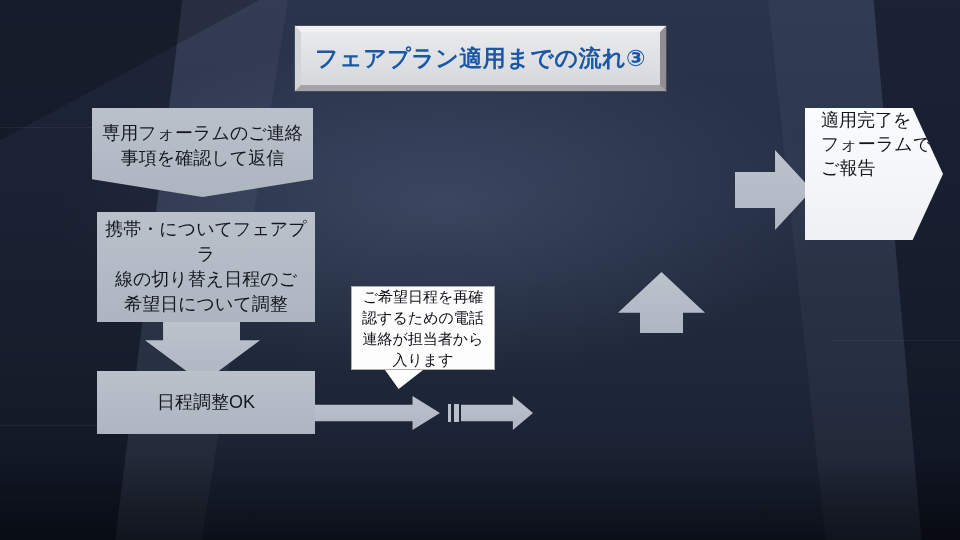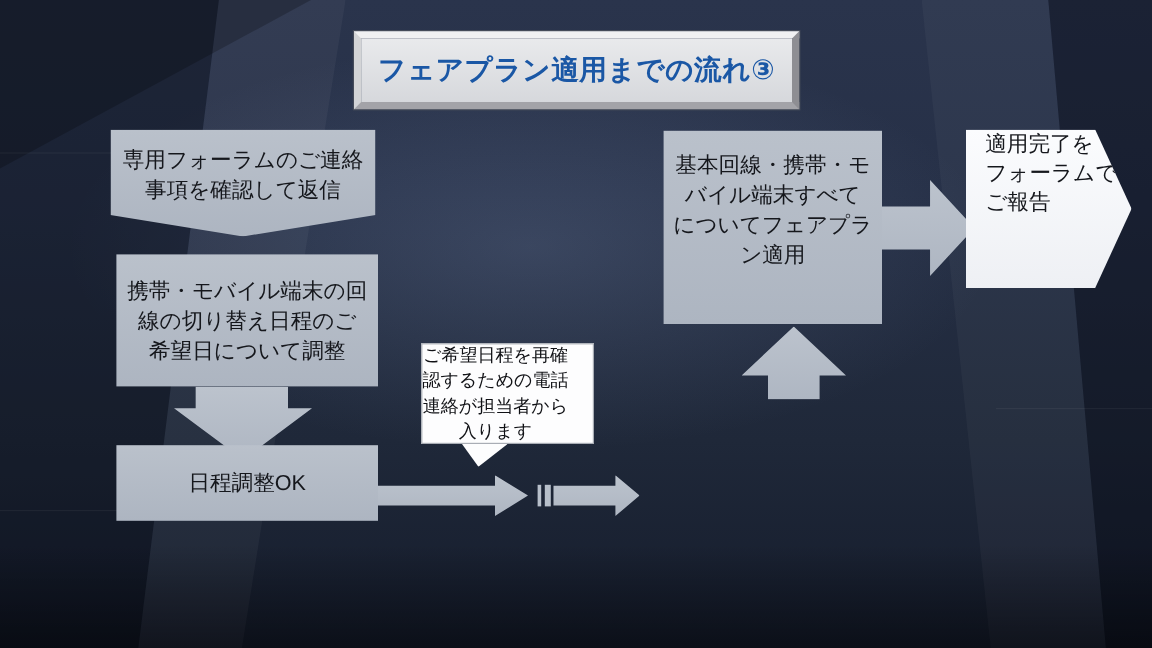--- a/index.html
+++ b/index.html
@@ -66,21 +66,21 @@
   .stripe{position:absolute;top:8px;bottom:8px;background:#b7bfca;}
   .stripe-1{left:0;width:3px;}
   .stripe-2{left:6px;width:5px;}
   .striped-body{position:absolute;left:13px;right:0;top:0;bottom:0;
     background:linear-gradient(180deg,#bcc3cd,#aeb6c2);
     clip-path:polygon(0 26%,72% 26%,72% 0,100% 50%,72% 100%,72% 74%,0 74%);}
   
   .callout{position:absolute;left:351px;top:286px;width:144px;height:103px;z-index:4;}
   .callout-rect{position:absolute;left:0;top:0;width:144px;height:84px;box-sizing:border-box;
     background:#fdfdfe;border:1px solid #a9adb5;
-    display:flex;align-items:center;justify-content:flex-start;}
+    display:flex;align-items:center;justify-content:center;}
   .callout-tail{position:absolute;left:34px;top:84px;width:38px;height:19px;background:#fdfdfe;
     clip-path:polygon(0 0,100% 0,36% 100%);}
   .callout-text{font-size:15px;line-height:21px;color:#101115;text-align:center;white-space:pre-line;}
 </style>
 </head>
 <body>
 
 <div id="slide">
 
   <div class="bg glow"></div>
@@ -97,21 +97,21 @@
   <div class="title">
     <span class="title-text">フェアプラン適用までの流れ③</span>
   </div>
 
   <div class="node sA">
     <span class="node-text">専用フォーラムのご連絡
 事項を確認して返信</span>
   </div>
 
   <div class="node sB">
-    <span class="node-text">携帯・モバイル端末の回
+    <span class="node-text">携帯・についてフェアプラ
 線の切り替え日程のご
 希望日について調整</span>
   </div>
 
   <div class="barrow a-down"></div>
 
   <div class="node sC">
     <span class="node-text">日程調整OK</span>
   </div>
 
@@ -129,26 +129,20 @@
 認するための電話
 連絡が担当者から
 入ります</span>
     </div>
     <div class="callout-tail"></div>
   </div>
 
 
   <div class="barrow a-up"></div>
 
-  <div class="node sE">
-    <span class="node-text">基本回線・携帯・モ
-バイル端末すべて
-についてフェアプラ
-ン適用</span>
-  </div>
 
   <div class="barrow a-right2"></div>
 
   <div class="node sF">
     <span class="node-text">適用完了を
 フォーラムで
 ご報告</span>
   </div>
 
 </div>

